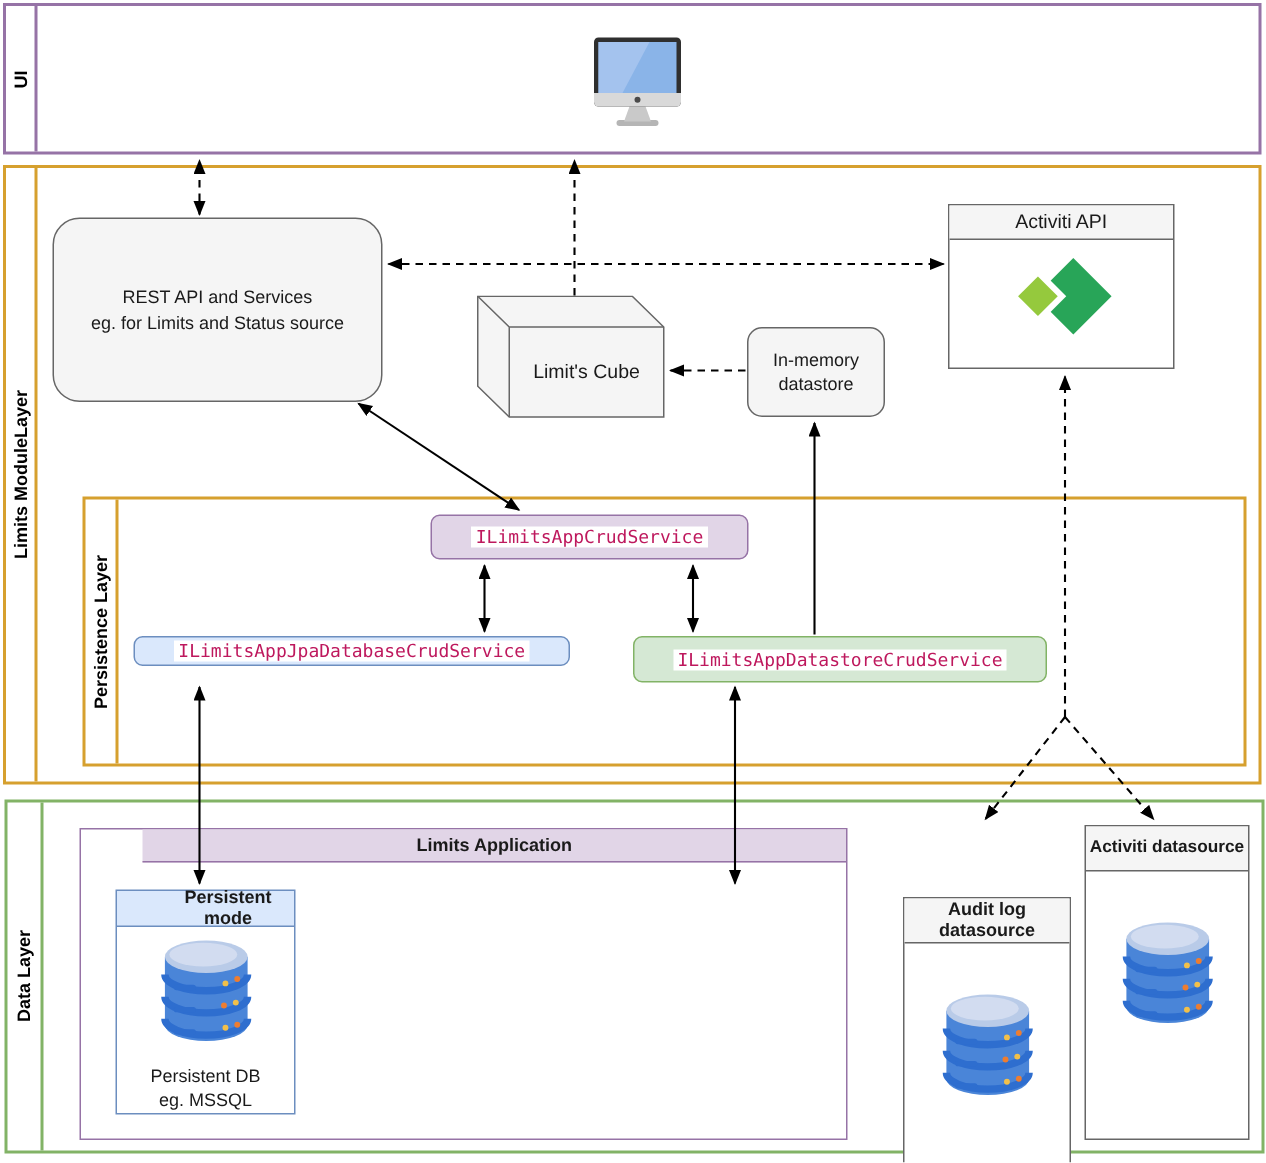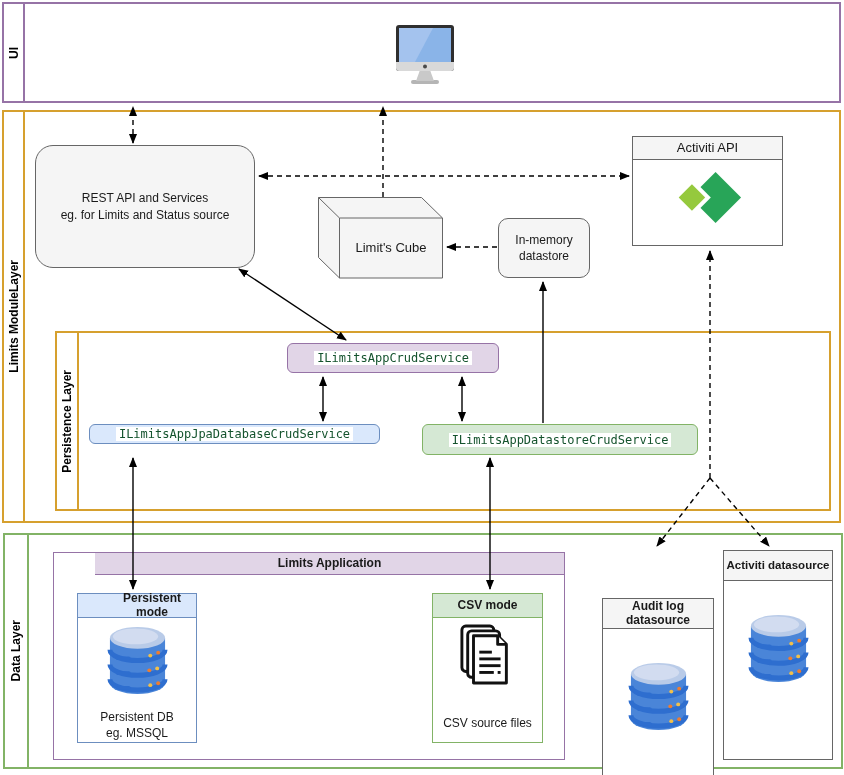--- a/index.html
+++ b/index.html
@@ -21,21 +21,21 @@
   .node{position:absolute;box-sizing:border-box;z-index:2;}
   .gray-round{background:var(--gray-fill);border:1px solid var(--gray-border);border-radius:18px;
               display:flex;align-items:center;justify-content:center;text-align:center;}
   .small-round{border-radius:10px;}
   .node-label{font-size:12px;white-space:pre-line;line-height:1.35;color:#1a1a1a;}
 
   .pill{border-radius:6px;display:flex;align-items:center;justify-content:center;}
   .pill-purple{background:var(--purple-fill);border:1px solid var(--purple-border);}
   .pill-blue{background:var(--blue-fill);border:1px solid var(--blue-border);}
   .pill-green{background:var(--green-fill);border:1px solid var(--green-border);}
-  .mono{font-family:"DejaVu Sans Mono", monospace;font-size:12px;background:#fff;padding:0 3px;white-space:nowrap;color:#14532d;}
+  .mono{font-family:"DejaVu Sans Mono", monospace;font-size:12px;background:#fff;padding:0 3px;white-space:nowrap;color:#be185d;}
 
   .titled-box{border:1px solid var(--gray-border);background:#fff;}
   .titled-box .hdr{box-sizing:border-box;border-bottom:1px solid var(--gray-border);background:var(--gray-fill);
                    display:flex;align-items:center;justify-content:center;text-align:center;
                    font-size:12px;font-weight:bold;white-space:pre-line;line-height:1.15;}
   .hdr-purple{background:var(--purple-fill) !important;border-bottom:1px solid var(--purple-border) !important;margin-left:41px;}
   .hdr-blue{background:var(--blue-fill) !important;border-bottom:1px solid var(--blue-border) !important;padding-left:30px;}
   .hdr-green{background:var(--green-fill) !important;border-bottom:1px solid var(--green-border) !important;}
   .b-purple{border:1px solid var(--purple-border) !important;}
   .b-blue{border:1px solid var(--blue-border) !important;}
@@ -176,29 +176,20 @@
     <div class="hdr hdr-blue" style="height:24px;">Persistent mode</div>
     <div class="icon-wrap" style="left:28px;top:31px;">
       <svg width="63" height="73">
           <use href="#db-icon"></use>
         </svg>
     </div>
     <div class="caption" style="top:115px;">Persistent DB
 eg. MSSQL</div>
   </div>
 
-  <div class="node titled-box b-green" style="left:432px;top:593px;width:111px;height:150px;">
-    <div class="hdr hdr-green" style="height:24px;">CSV mode</div>
-    <div class="icon-wrap" style="left:26px;top:30px;">
-      <svg width="58" height="64">
-          <use href="#csv-icon"></use>
-        </svg>
-    </div>
-    <div class="caption" style="top:121px;">CSV source files</div>
-  </div>
 
   <div class="node titled-box" style="left:602px;top:550px;width:112px;height:210px;margin-top:48px;">
     <div class="hdr" style="height:30px;">Audit log
 datasource</div>
     <div class="icon-wrap" style="left:24px;top:62px;">
       <svg width="63" height="73">
           <use href="#db-icon"></use>
         </svg>
     </div>
   </div>

